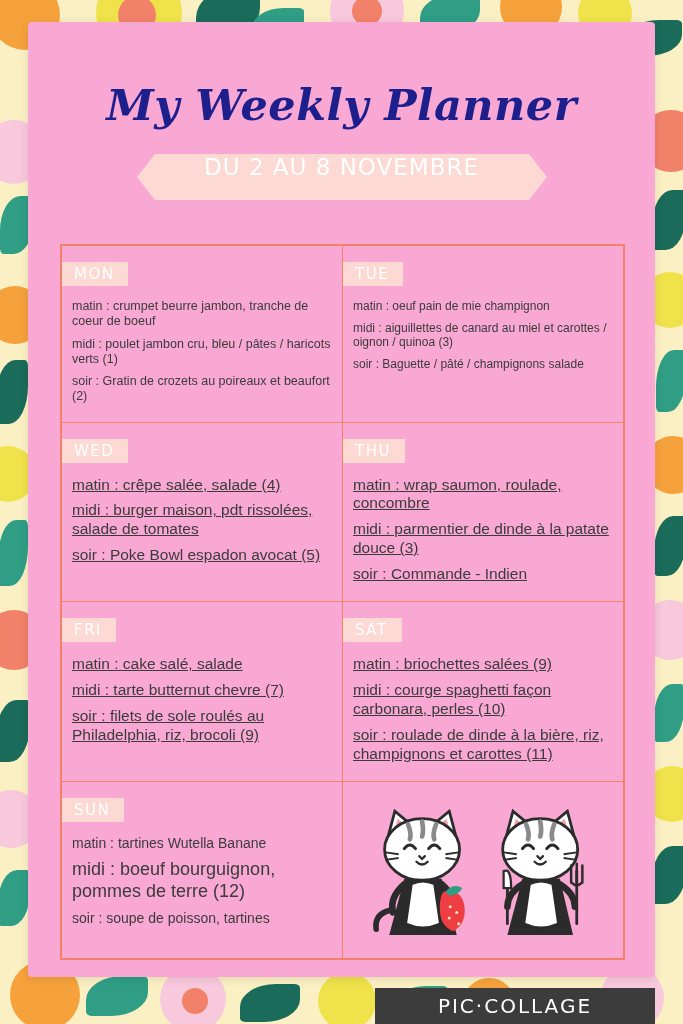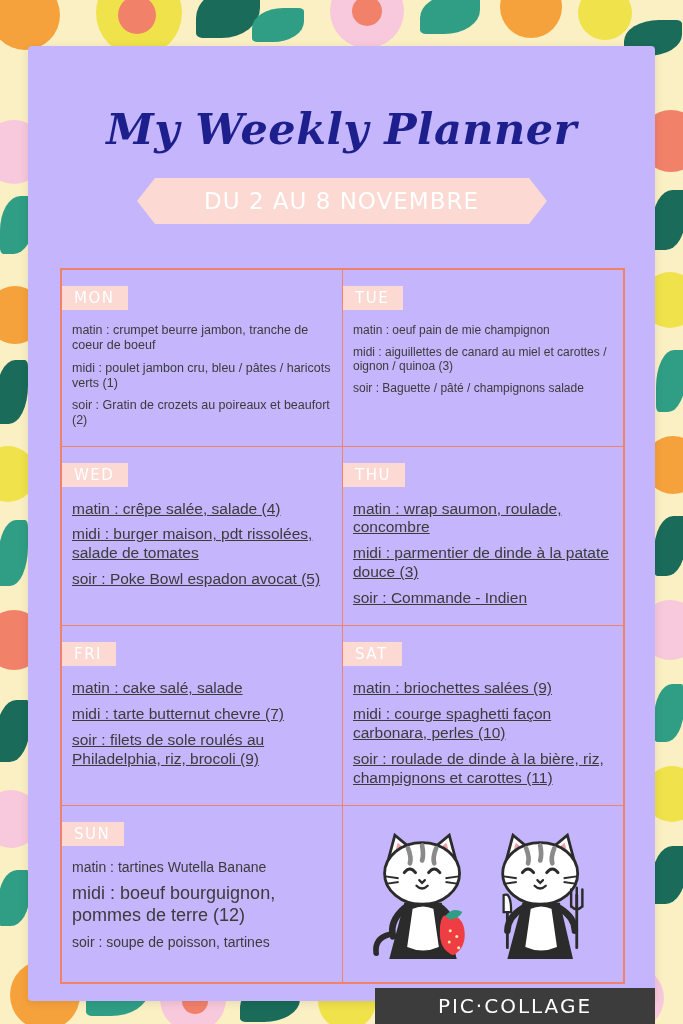--- a/index.html
+++ b/index.html
@@ -28,24 +28,24 @@
   }
   .leaf {
     position: absolute;
     border-radius: 60% 10% 60% 10%;
   }
 
   
   #card {
     position: absolute;
     left: 28px;
-    top: 46px;
+    top: 22px;
     width: 627px;
     height: 955px;
-    background: #c4b5fd;
+    background: #f9a8d4;
     border-radius: 4px;
     box-shadow: 0 2px 10px rgba(0,0,0,0.10);
   }
 
   #title {
     text-align: center;
     color: #1c1f8c;
     font-family: "DejaVu Serif", serif;
     font-weight: bold;
     font-style: italic;
@@ -58,21 +58,21 @@
     margin-top: 24px;
     display: flex;
     justify-content: center;
   }
   #banner {
     position: relative;
     background: #fcd9d2;
     width: 374px;
     height: 46px;
     display: flex;
-    align-items: center;
+    align-items: flex-start;
     justify-content: center;
   }
   #banner:before, #banner:after {
     content: "";
     position: absolute;
     top: 0;
     width: 0;
     height: 0;
     border-top: 23px solid transparent;
     border-bottom: 23px solid transparent;

